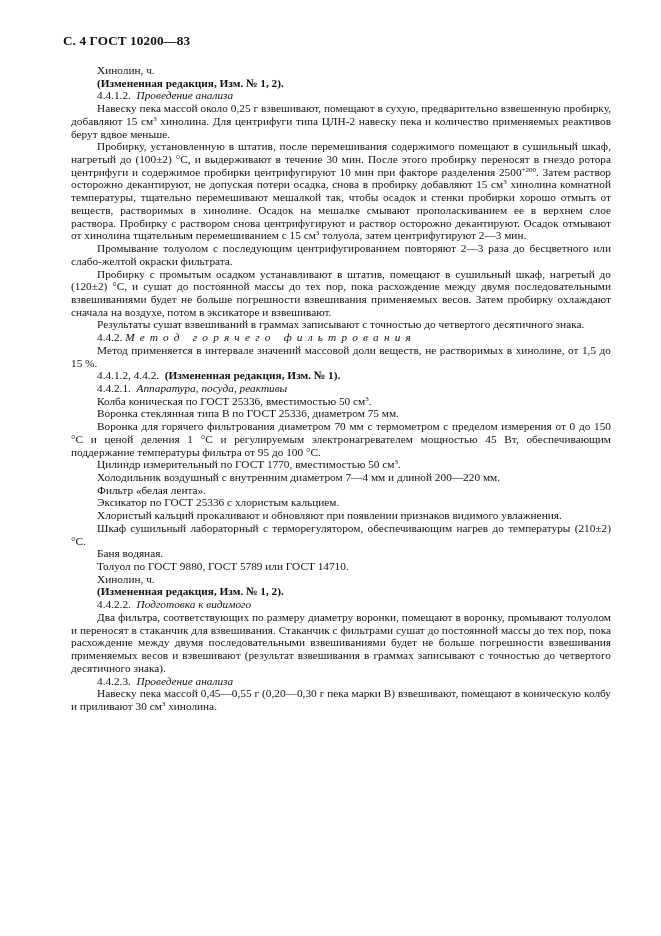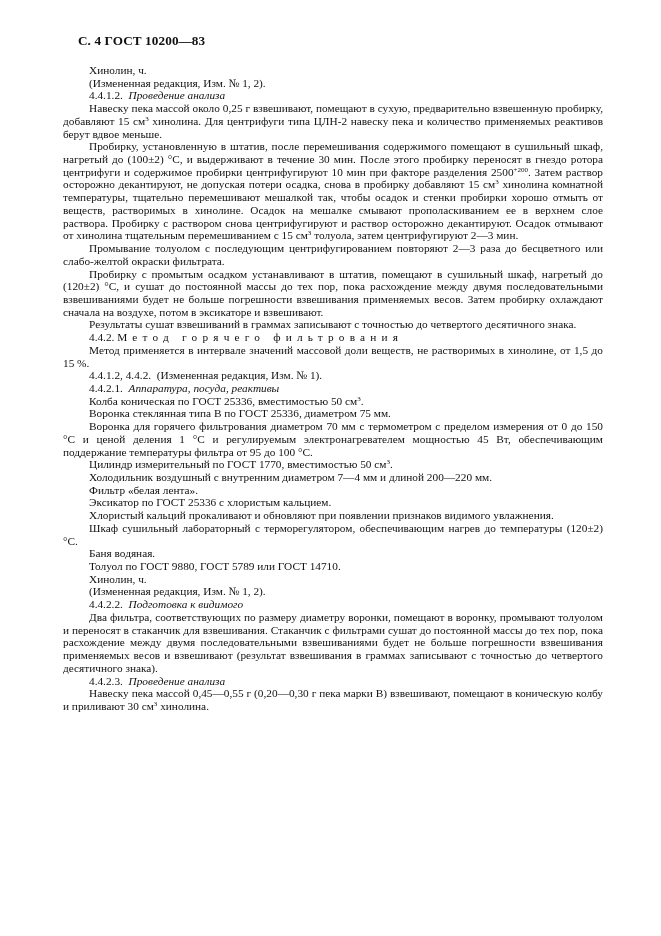--- a/index.html
+++ b/index.html
@@ -2,32 +2,32 @@
 <html><head>
 <meta charset="utf-8">
 <style>
   html, body { margin: 0; padding: 0; background: #ffffff; }
   body {
     width: 661px; height: 936px; position: relative; overflow: hidden;
     font-family: "Liberation Serif", "DejaVu Serif", serif;
     color: #111;
   }
   .page-header {
-    position: absolute; left: 78px; top: 33px;
+    position: absolute; left: 63px; top: 33px;
     font-weight: bold; font-size: 13.2px; letter-spacing: 0.1px;
   }
   .body-text {
-    position: absolute; left: 63px; top: 64px; width: 540px;
+    position: absolute; left: 71px; top: 64px; width: 540px;
     font-size: 11.3px; line-height: 12.72px;
   }
   .p { margin: 0; text-align: justify; text-indent: 26px; }
   .p.left { text-align: left; }
-  .b { font-weight: normal; }
+  .b { font-weight: bold; }
   .i { font-style: italic; }
-  .spaced { letter-spacing: 5.2px; }
+  .spaced { letter-spacing: 5.2px; font-style: italic; }
   sup { font-size: 7px; line-height: 0; vertical-align: 4px; }
 </style>
 </head>
 <body>
 
 <div class="page-header">С. 4 ГОСТ 10200—83</div>
 
 <div class="body-text">
   <p class="p left">Хинолин, ч.</p>
   <p class="p left b">(Измененная редакция, Изм. № 1, 2).</p>
@@ -42,21 +42,21 @@
   <p class="p left"><span>4.4.1.2, 4.4.2.</span>&nbsp;&nbsp;<span class="b">(Измененная редакция, Изм. № 1).</span></p>
   <p class="p left"><span>4.4.2.1.</span>&nbsp;&nbsp;<span class="i">Аппаратура, посуда, реактивы</span></p>
   <p class="p left"><span>Колба коническая по ГОСТ 25336, вместимостью 50 см</span><sup>3</sup><span>.</span></p>
   <p class="p left">Воронка стеклянная типа В по ГОСТ 25336, диаметром 75 мм.</p>
   <p class="p">Воронка для горячего фильтрования диаметром 70 мм с термометром с пределом измерения от 0 до 150 °С и ценой деления 1 °С и регулируемым электронагревателем мощностью 45 Вт, обеспечивающим поддержание температуры фильтра от 95 до 100 °С.</p>
   <p class="p left"><span>Цилиндр измерительный по ГОСТ 1770, вместимостью 50 см</span><sup>3</sup><span>.</span></p>
   <p class="p left">Холодильник воздушный с внутренним диаметром 7—4 мм и длиной 200—220 мм.</p>
   <p class="p left">Фильтр «белая лента».</p>
   <p class="p left">Эксикатор по ГОСТ 25336 с хлористым кальцием.</p>
   <p class="p">Хлористый кальций прокаливают и обновляют при появлении признаков видимого увлажнения.</p>
-  <p class="p">Шкаф сушильный лабораторный с терморегулятором, обеспечивающим нагрев до температуры (120±2) °С.</p>
+  <p class="p">Шкаф сушильный лабораторный с терморегулятором, обеспечивающим нагрев до температуры (210±2) °С.</p>
   <p class="p left">Баня водяная.</p>
   <p class="p left">Толуол по ГОСТ 9880, ГОСТ 5789 или ГОСТ 14710.</p>
   <p class="p left">Хинолин, ч.</p>
   <p class="p left b">(Измененная редакция, Изм. № 1, 2).</p>
   <p class="p left"><span>4.4.2.2.</span>&nbsp;&nbsp;<span class="i">Подготовка к видимого</span></p>
   <p class="p">Два фильтра, соответствующих по размеру диаметру воронки, помещают в воронку, промывают толуолом и переносят в стаканчик для взвешивания. Стаканчик с фильтрами сушат до постоянной массы до тех пор, пока расхождение между двумя последовательными взвешиваниями будет не больше погрешности взвешивания применяемых весов и взвешивают (результат взвешивания в граммах записывают с точностью до четвертого десятичного знака).</p>
   <p class="p left"><span>4.4.2.3.</span>&nbsp;&nbsp;<span class="i">Проведение анализа</span></p>
   <p class="p"><span>Навеску пека массой 0,45—0,55 г (0,20—0,30 г пека марки В) взвешивают, помещают в коническую колбу и приливают 30 см</span><sup>3</sup><span> хинолина.</span></p>
 </div>
 

